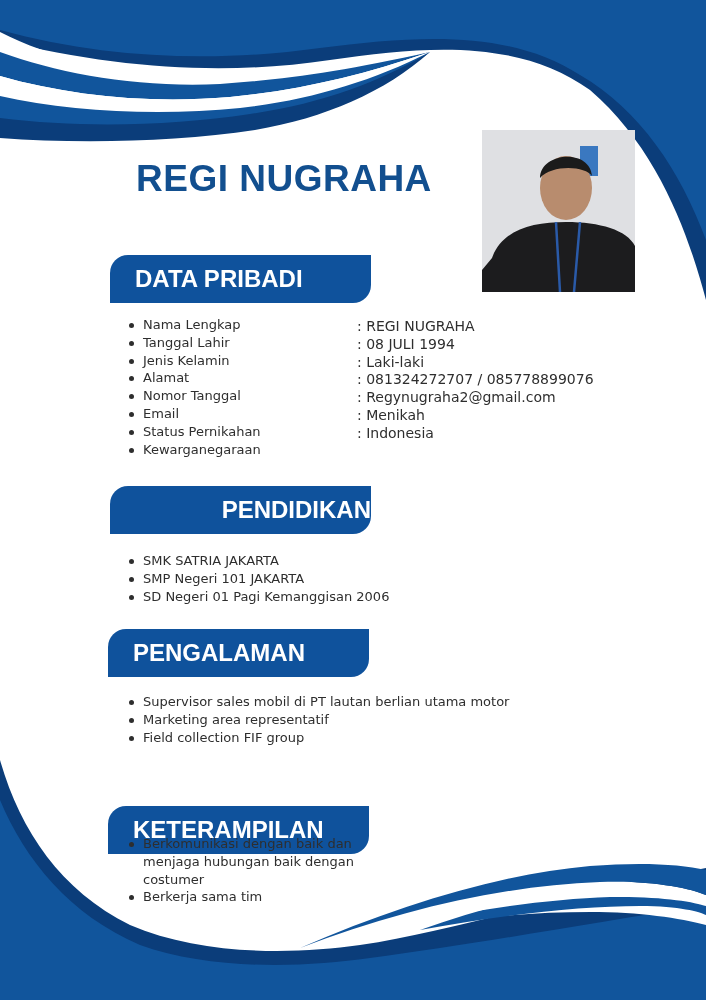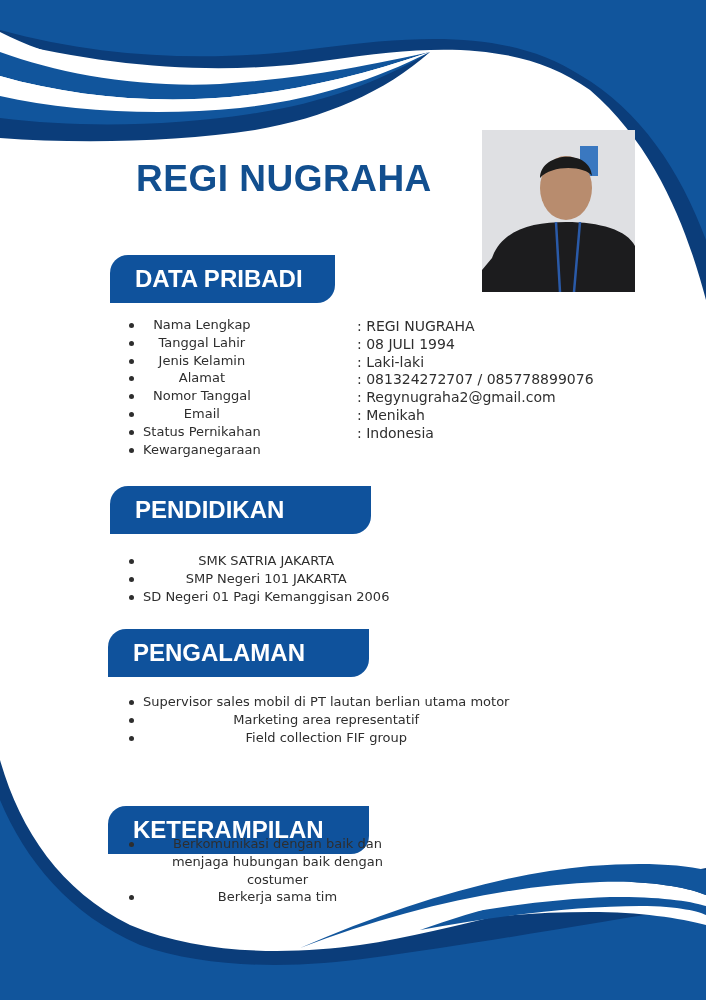--- a/index.html
+++ b/index.html
@@ -25,21 +25,21 @@
       position: absolute; height: 48px;
       background: #0f529c; color: #ffffff;
       border-radius: 18px 0 18px 0;
       font-family: "Liberation Sans", sans-serif; font-weight: bold;
       font-size: 24px; line-height: 48px;
       padding-left: 25px; box-sizing: border-box;
       z-index: 1;
     }
     .list {
       position: absolute; z-index: 1; margin: 0; padding: 0; list-style: none;
-      font-family: "DejaVu Sans", sans-serif; font-size: 13px; color: #2e2e2e; text-align: center;
+      font-family: "DejaVu Sans", sans-serif; font-size: 13px; color: #2e2e2e;
     }
     .list li { position: relative; padding-left: 16px; line-height: 17.8px; }
     .list li::before {
       content: ""; position: absolute; left: 2px; top: 7px;
       width: 5px; height: 5px; border-radius: 50%; background: #2e2e2e;
     }
     .values {
       position: absolute; z-index: 1; margin: 0; padding: 0; list-style: none;
       font-family: "DejaVu Sans", sans-serif; font-size: 14px; color: #2e2e2e;
       left: 357px; top: 318px;
@@ -78,21 +78,21 @@
   <svg width="153" height="162" viewBox="0 0 153 162">
     <rect x="0" y="0" width="153" height="162" fill="#dfe0e3"></rect>
     <rect x="98" y="16" width="18" height="30" fill="#3a78c0"></rect>
     <ellipse cx="84" cy="58" rx="26" ry="32" fill="#b88c6e"></ellipse>
     <path d="M58,48 C58,22 108,18 110,46 C104,36 70,34 58,48 Z" fill="#1b1b1b"></path>
     <path d="M10,128 C20,100 50,92 84,92 C118,92 145,100 153,116 L153,162 L0,162 L0,140 Z" fill="#1c1c1e"></path>
     <path d="M74,92 L78,162 M98,92 L92,162" stroke="#2a5aa8" stroke-width="2.5"></path>
   </svg>
 </div>
 
-<div class="section-header" style="left:110px; top:255px; width:225px;">DATA PRIBADI</div>
+<div class="section-header" style="left:110px; top:255px; width:261px;">DATA PRIBADI</div>
 
 <ul class="list" style="left:127px; top:316px;">
   <li>Nama Lengkap</li>
   <li>Tanggal Lahir</li>
   <li>Jenis Kelamin</li>
   <li>Alamat</li>
   <li>Nomor Tanggal</li>
   <li>Email</li>
   <li>Status Pernikahan</li>
   <li>Kewarganegaraan</li>
@@ -101,21 +101,21 @@
 <ul class="values">
   <li>: REGI NUGRAHA</li>
   <li>: 08 JULI 1994</li>
   <li>: Laki-laki</li>
   <li>: 081324272707 / 085778899076</li>
   <li>: Regynugraha2@gmail.com</li>
   <li>: Menikah</li>
   <li>: Indonesia</li>
 </ul>
 
-<div class="section-header" style="left:110px; top:486px; width:261px;">PENDIDIKAN</div>
+<div class="section-header" style="left:110px; top:486px; width:261px;text-align:right;">PENDIDIKAN</div>
 <ul class="list" style="left:127px; top:552px;">
   <li>SMK SATRIA JAKARTA</li>
   <li>SMP Negeri 101 JAKARTA</li>
   <li>SD Negeri 01 Pagi Kemanggisan 2006</li>
 </ul>
 
 <div class="section-header" style="left:108px; top:629px; width:261px;">PENGALAMAN</div>
 <ul class="list" style="left:127px; top:693px;">
   <li>Supervisor sales mobil di PT lautan berlian utama motor</li>
   <li>Marketing area representatif</li>

